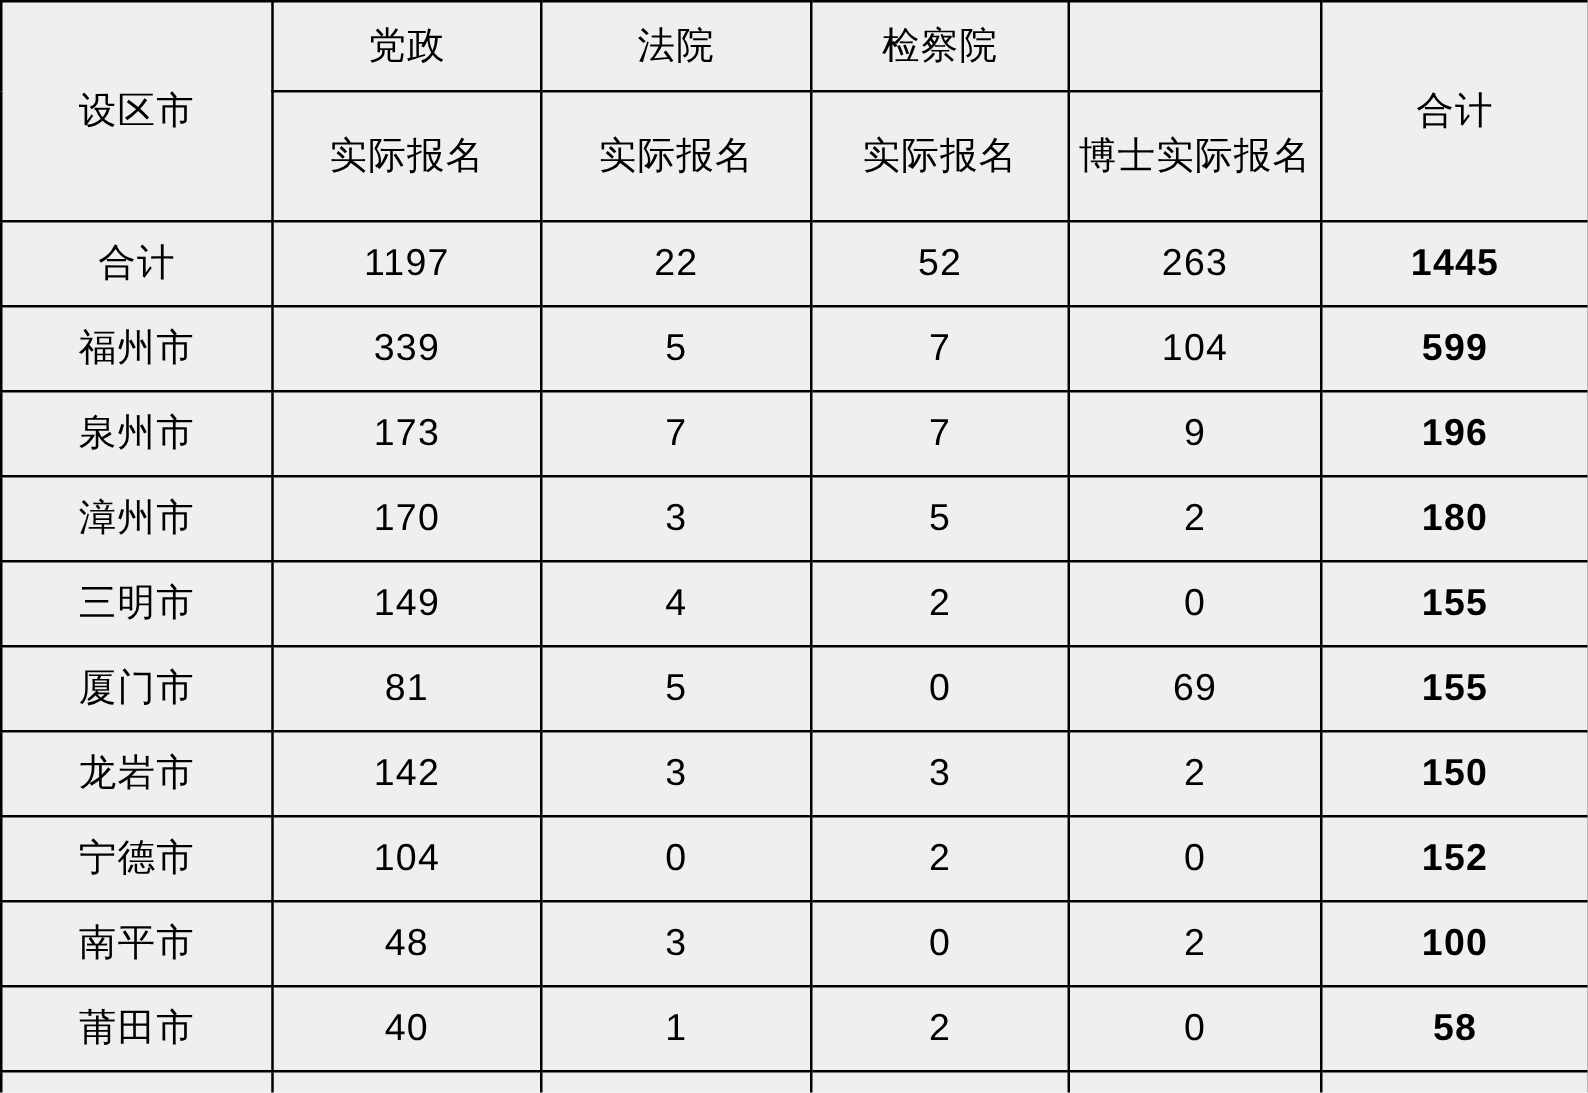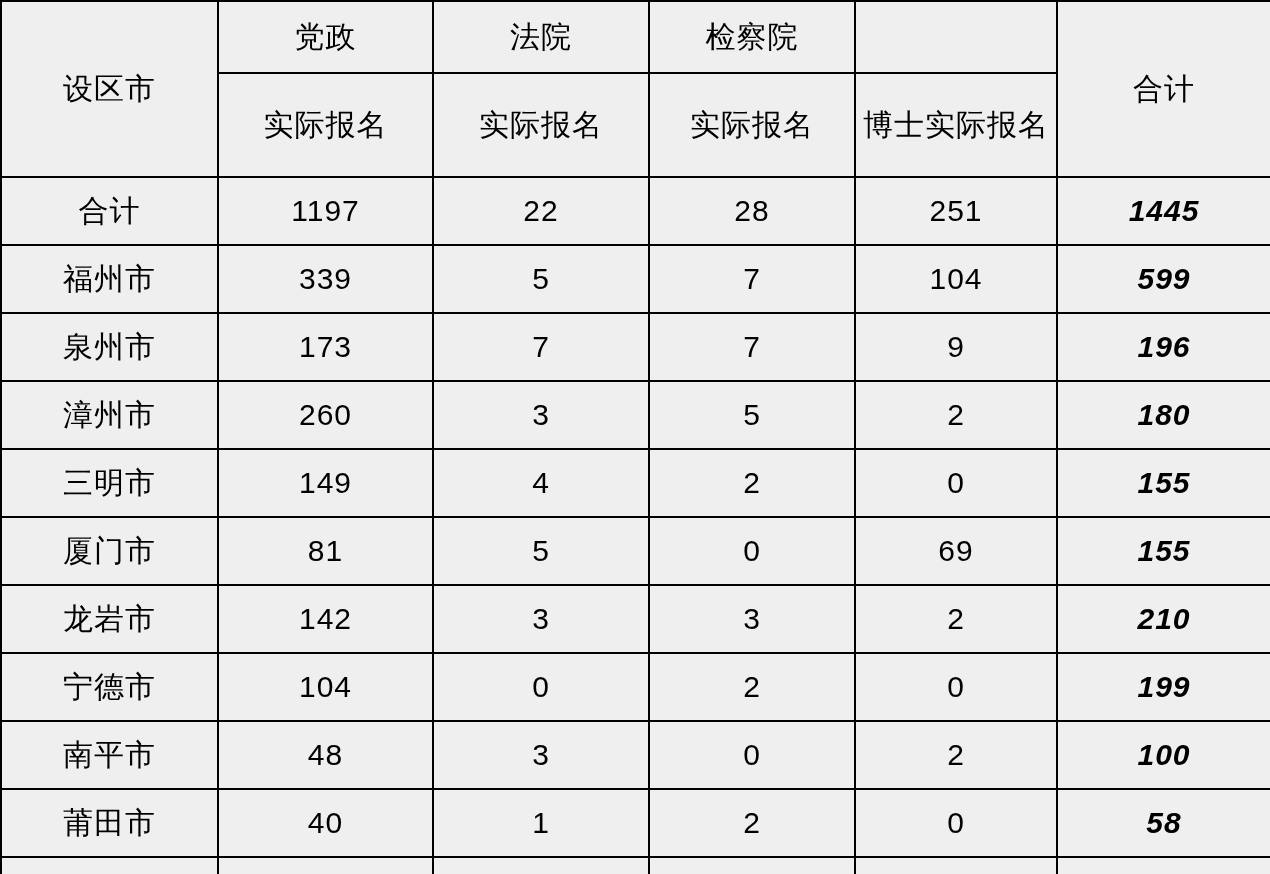--- a/index.html
+++ b/index.html
@@ -68,21 +68,20 @@
     color: #c00000;
     font-weight: bold;
   }
   .num-cell {
     font-family: "Liberation Sans", "DejaVu Sans", sans-serif;
     font-size: 31px;
     font-weight: bold;
   }
   .num-cell.total-col {
     font-weight: bold;
-    font-style: italic;
   }
   .blank-head {
     background: #efefef;
   }
   .sum-row td {
     font-size: 31px;
   }
 </style>
 </head>
 <body>
@@ -111,43 +110,43 @@
         <th>实际报名</th>
         <th>实际报名</th>
         <th>博士实际报名</th>
       </tr>
     </thead>
     <tbody>
       <tr class="sum-row">
         <td class="region-cell">合计</td>
         <td class="num-cell">1197</td>
         <td class="num-cell">22</td>
-        <td class="num-cell">28</td>
-        <td class="num-cell">251</td>
+        <td class="num-cell">52</td>
+        <td class="num-cell">263</td>
         <td class="num-cell total-col">1445</td>
       </tr>
       <tr>
         <td class="region-cell">福州市</td>
         <td class="num-cell">339</td>
         <td class="num-cell">5</td>
         <td class="num-cell">7</td>
         <td class="num-cell">104</td>
         <td class="num-cell total-col">599</td>
       </tr>
       <tr>
         <td class="region-cell">泉州市</td>
         <td class="num-cell">173</td>
         <td class="num-cell">7</td>
         <td class="num-cell">7</td>
         <td class="num-cell">9</td>
         <td class="num-cell total-col">196</td>
       </tr>
       <tr>
         <td class="region-cell">漳州市</td>
-        <td class="num-cell">260</td>
+        <td class="num-cell">170</td>
         <td class="num-cell">3</td>
         <td class="num-cell">5</td>
         <td class="num-cell">2</td>
         <td class="num-cell total-col">180</td>
       </tr>
       <tr>
         <td class="region-cell">三明市</td>
         <td class="num-cell">149</td>
         <td class="num-cell">4</td>
         <td class="num-cell">2</td>
@@ -161,29 +160,29 @@
         <td class="num-cell">0</td>
         <td class="num-cell">69</td>
         <td class="num-cell total-col">155</td>
       </tr>
       <tr>
         <td class="region-cell">龙岩市</td>
         <td class="num-cell">142</td>
         <td class="num-cell">3</td>
         <td class="num-cell">3</td>
         <td class="num-cell">2</td>
-        <td class="num-cell total-col">210</td>
+        <td class="num-cell total-col">150</td>
       </tr>
       <tr>
         <td class="region-cell">宁德市</td>
         <td class="num-cell">104</td>
         <td class="num-cell">0</td>
         <td class="num-cell">2</td>
         <td class="num-cell">0</td>
-        <td class="num-cell total-col">199</td>
+        <td class="num-cell total-col">152</td>
       </tr>
       <tr>
         <td class="region-cell">南平市</td>
         <td class="num-cell">48</td>
         <td class="num-cell">3</td>
         <td class="num-cell">0</td>
         <td class="num-cell">2</td>
         <td class="num-cell total-col">100</td>
       </tr>
       <tr>

